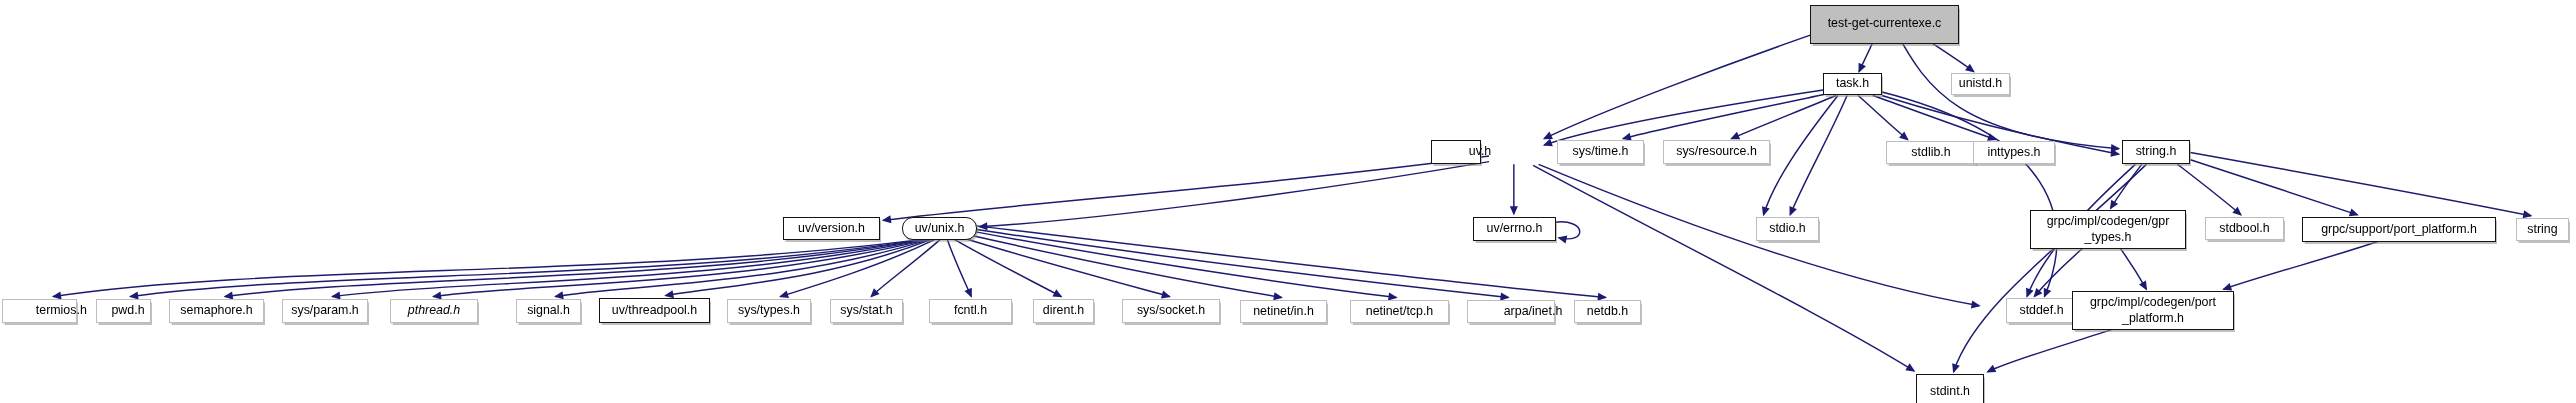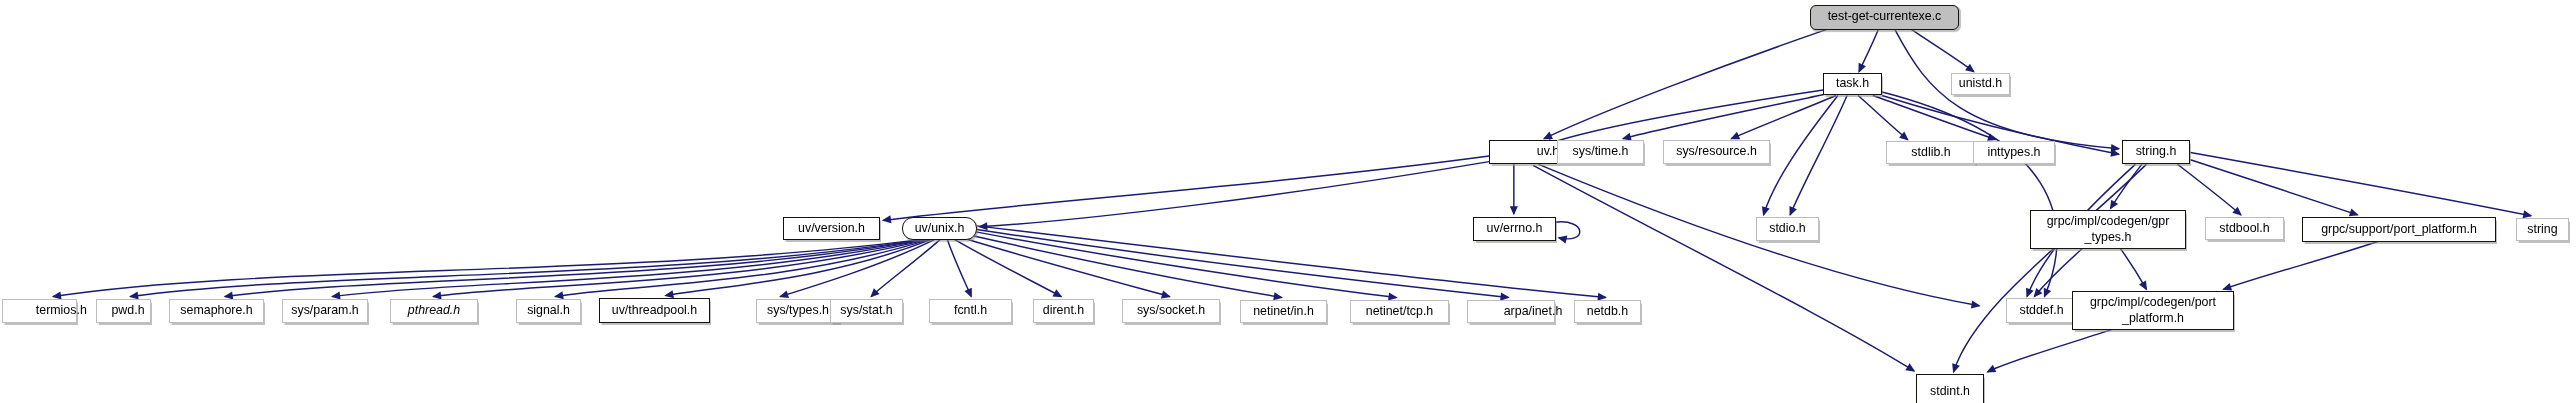--- a/index.html
+++ b/index.html
@@ -77,24 +77,24 @@
         <path d="M 2386 166 C 2520 190 2662 216 2757 235" marker-end="url(#arrow)"></path>
         <path d="M 2326 179 C 2270 230 2226 276 2208 323" marker-end="url(#arrow)"></path>
         <path d="M 2338 179 C 2252 262 2152 332 2128 405" marker-end="url(#arrow)"></path>
         <path d="M 2268 271 C 2250 287 2231 305 2216 323" marker-end="url(#arrow)"></path>
         <path d="M 2310 271 C 2320 285 2330 301 2338 315" marker-end="url(#arrow)"></path>
         <path d="M 2590 263 C 2540 280 2472 298 2422 315" marker-end="url(#arrow)"></path>
         <path d="M 2300 359 C 2252 375 2192 392 2165 405" marker-end="url(#arrow)"></path>
       </g>
   </svg>
   <div id="nodes">
-      <div class="node root" style="left: 1810px; top: 4.6px; width: 149px; height: 25px; border-radius: 6px;"><span>test-get-currentexe.c</span></div>
+      <div class="node root" style="left: 1810px; top: 4.6px; width: 149px; height: 39px;"><span>test-get-currentexe.c</span></div>
       <div class="node internal" style="left: 1823px; top: 73px; width: 59px; height: 22px;"><span>task.h</span></div>
       <div class="node external" style="left: 1951px; top: 73px; width: 59px; height: 22px;"><span>unistd.h</span></div>
-      <div class="node internal" style="left: 1489px; top: 140px; width: 70px; height: 24px; padding-left: 48px;"><span>uv.h</span></div>
+      <div class="node internal" style="left: 1431px; top: 140px; width: 50px; height: 24px; padding-left: 48px;"><span>uv.h</span></div>
       <div class="node external" style="left: 1557px; top: 140px; width: 87px; height: 24px;"><span>sys/time.h</span></div>
       <div class="node external" style="left: 1663px; top: 140px; width: 107px; height: 24px;"><span>sys/resource.h</span></div>
       <div class="node external" style="left: 1886px; top: 141px; width: 90px; height: 23px;"><span>stdlib.h</span></div>
       <div class="node external" style="left: 1973px; top: 141px; width: 82px; height: 23px;"><span>inttypes.h</span></div>
       <div class="node internal" style="left: 2122px; top: 140px; width: 68px; height: 24px;"><span>string.h</span></div>
       <div class="node internal" style="left: 783px; top: 217px; width: 97px; height: 23px;"><span>uv/version.h</span></div>
       <div class="node internal" style="left: 902px; top: 217px; width: 75px; height: 23px; border-radius: 11px;"><span>uv/unix.h</span></div>
       <div class="node internal" style="left: 1473px; top: 217px; width: 83px; height: 24px;"><span>uv/errno.h</span></div>
       <div class="node external" style="left: 1756px; top: 217px; width: 63px; height: 24px;"><span>stdio.h</span></div>
       <div class="node internal" style="left: 2030px; top: 210px; width: 156px; height: 39px;"><span>grpc/impl/codegen/gpr
@@ -102,21 +102,21 @@
       <div class="node external" style="left: 2205px; top: 217px; width: 79px; height: 23px;"><span>stdbool.h</span></div>
       <div class="node internal" style="left: 2302px; top: 217px; width: 194px; height: 25px;"><span>grpc/support/port_platform.h</span></div>
       <div class="node external" style="left: 2516px; top: 218px; width: 53px; height: 23px;"><span>string</span></div>
       <div class="node external" style="left: 1.8px; top: 299px; width: 75px; height: 24px; padding-left: 44px;"><span>termios.h</span></div>
       <div class="node external" style="left: 96px; top: 299px; width: 55px; height: 24px; padding-left: 9px;"><span>pwd.h</span></div>
       <div class="node external" style="left: 169px; top: 299px; width: 95px; height: 24px;"><span>semaphore.h</span></div>
       <div class="node external" style="left: 282px; top: 299px; width: 86px; height: 24px;"><span>sys/param.h</span></div>
       <div class="node external" style="left: 390px; top: 299px; width: 88px; height: 24px; font-style: italic;"><span>pthread.h</span></div>
       <div class="node external" style="left: 516px; top: 299px; width: 65px; height: 24px;"><span>signal.h</span></div>
       <div class="node internal" style="left: 599px; top: 298px; width: 111px; height: 25px;"><span>uv/threadpool.h</span></div>
-      <div class="node external" style="left: 756px; top: 299px; width: 84px; height: 24px;"><span>sys/types.h</span></div>
+      <div class="node external" style="left: 727px; top: 299px; width: 84px; height: 24px;"><span>sys/types.h</span></div>
       <div class="node external" style="left: 830px; top: 299px; width: 73px; height: 24px;"><span>sys/stat.h</span></div>
       <div class="node external" style="left: 929px; top: 299px; width: 83px; height: 24px;"><span>fcntl.h</span></div>
       <div class="node external" style="left: 1033px; top: 299px; width: 61px; height: 24px;"><span>dirent.h</span></div>
       <div class="node external" style="left: 1122px; top: 299px; width: 98px; height: 24px;"><span>sys/socket.h</span></div>
       <div class="node external" style="left: 1240px; top: 300px; width: 87px; height: 23px;"><span>netinet/in.h</span></div>
       <div class="node external" style="left: 1350px; top: 300px; width: 99px; height: 23px;"><span>netinet/tcp.h</span></div>
       <div class="node external" style="left: 1467px; top: 300px; width: 88px; height: 23px; padding-left: 44px;"><span>arpa/inet.h</span></div>
       <div class="node external" style="left: 1574px; top: 300px; width: 67px; height: 23px;"><span>netdb.h</span></div>
       <div class="node external" style="left: 1982px; top: 298px; width: 71px; height: 25px; margin-left: 24px;"><span>stddef.h</span></div>
       <div class="node internal" style="left: 2072px; top: 291px; width: 162px; height: 39px;"><span>grpc/impl/codegen/port

